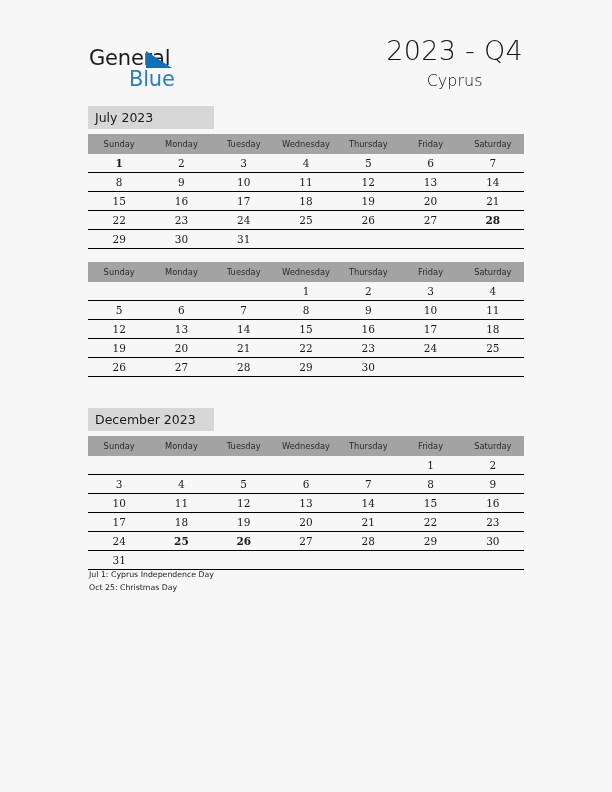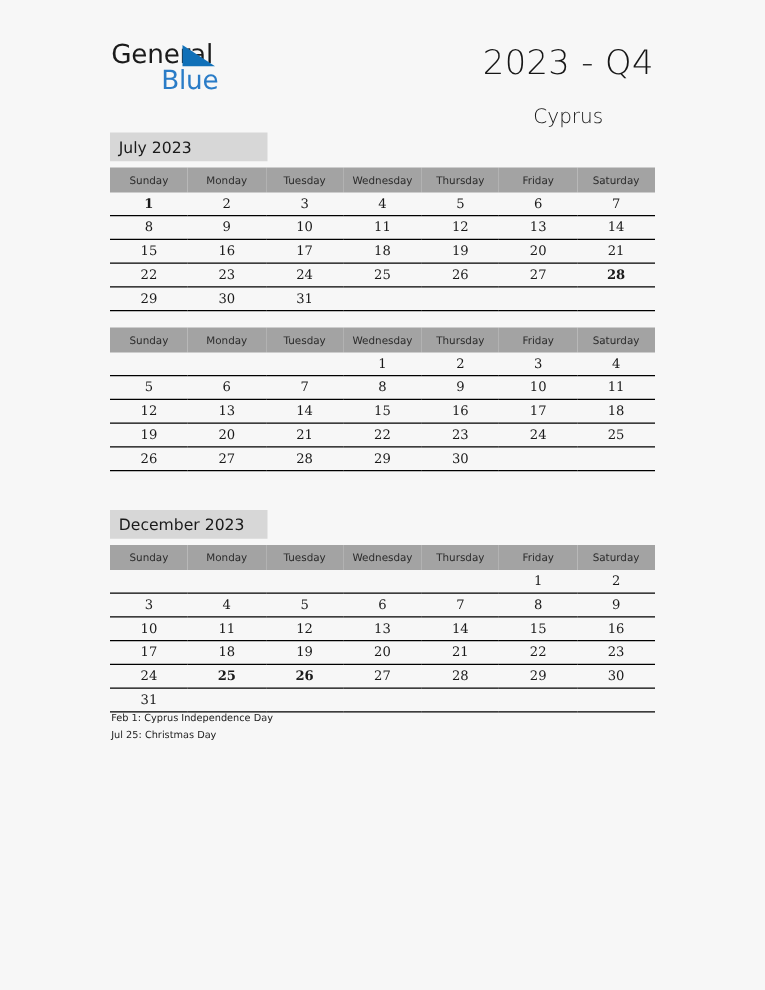--- a/index.html
+++ b/index.html
@@ -20,21 +20,21 @@
   .header {
     position: absolute;
     left: 0;
     top: 0;
     width: 612px;
     height: 96px;
   }
   .logo {
     position: absolute;
     left: 89px;
-    top: 32px;
+    top: 47px;
     width: 200px;
     height: 52px;
   }
   .logo-general {
     position: absolute;
     left: 0;
     top: 0;
     font-size: 21px;
     letter-spacing: -0.2px;
     color: #1b1b1b;
@@ -72,21 +72,21 @@
     color: #161616;
     line-height: 30px;
     letter-spacing: 0.3px;
     font-family: "DejaVu Sans", sans-serif;
   }
   .title-sub {
     font-size: 16px;
     font-weight: 300;
     color: #161616;
     line-height: 20px;
-    margin-top: 17px;
+    margin-top: 5px;
     font-family: "DejaVu Sans", sans-serif;
   }
 
   
   .month {
     position: absolute;
     left: 88px;
     width: 436px;
   }
   #month-0 { top: 106px; }
@@ -357,15 +357,15 @@
           <td class="empty">&nbsp;</td>
           <td class="empty">&nbsp;</td>
           <td class="empty">&nbsp;</td>
           <td class="empty">&nbsp;</td>
         </tr>
       </tbody>
   </table>
 </div>
 
 <div class="legend">
-    <div class="legend-item">Feb 1: Cyprus Independence Day</div>
-    <div class="legend-item">Jul 25: Christmas Day</div>
+    <div class="legend-item">Jul 1: Cyprus Independence Day</div>
+    <div class="legend-item">Oct 25: Christmas Day</div>
   </div>
 
 </body></html>

